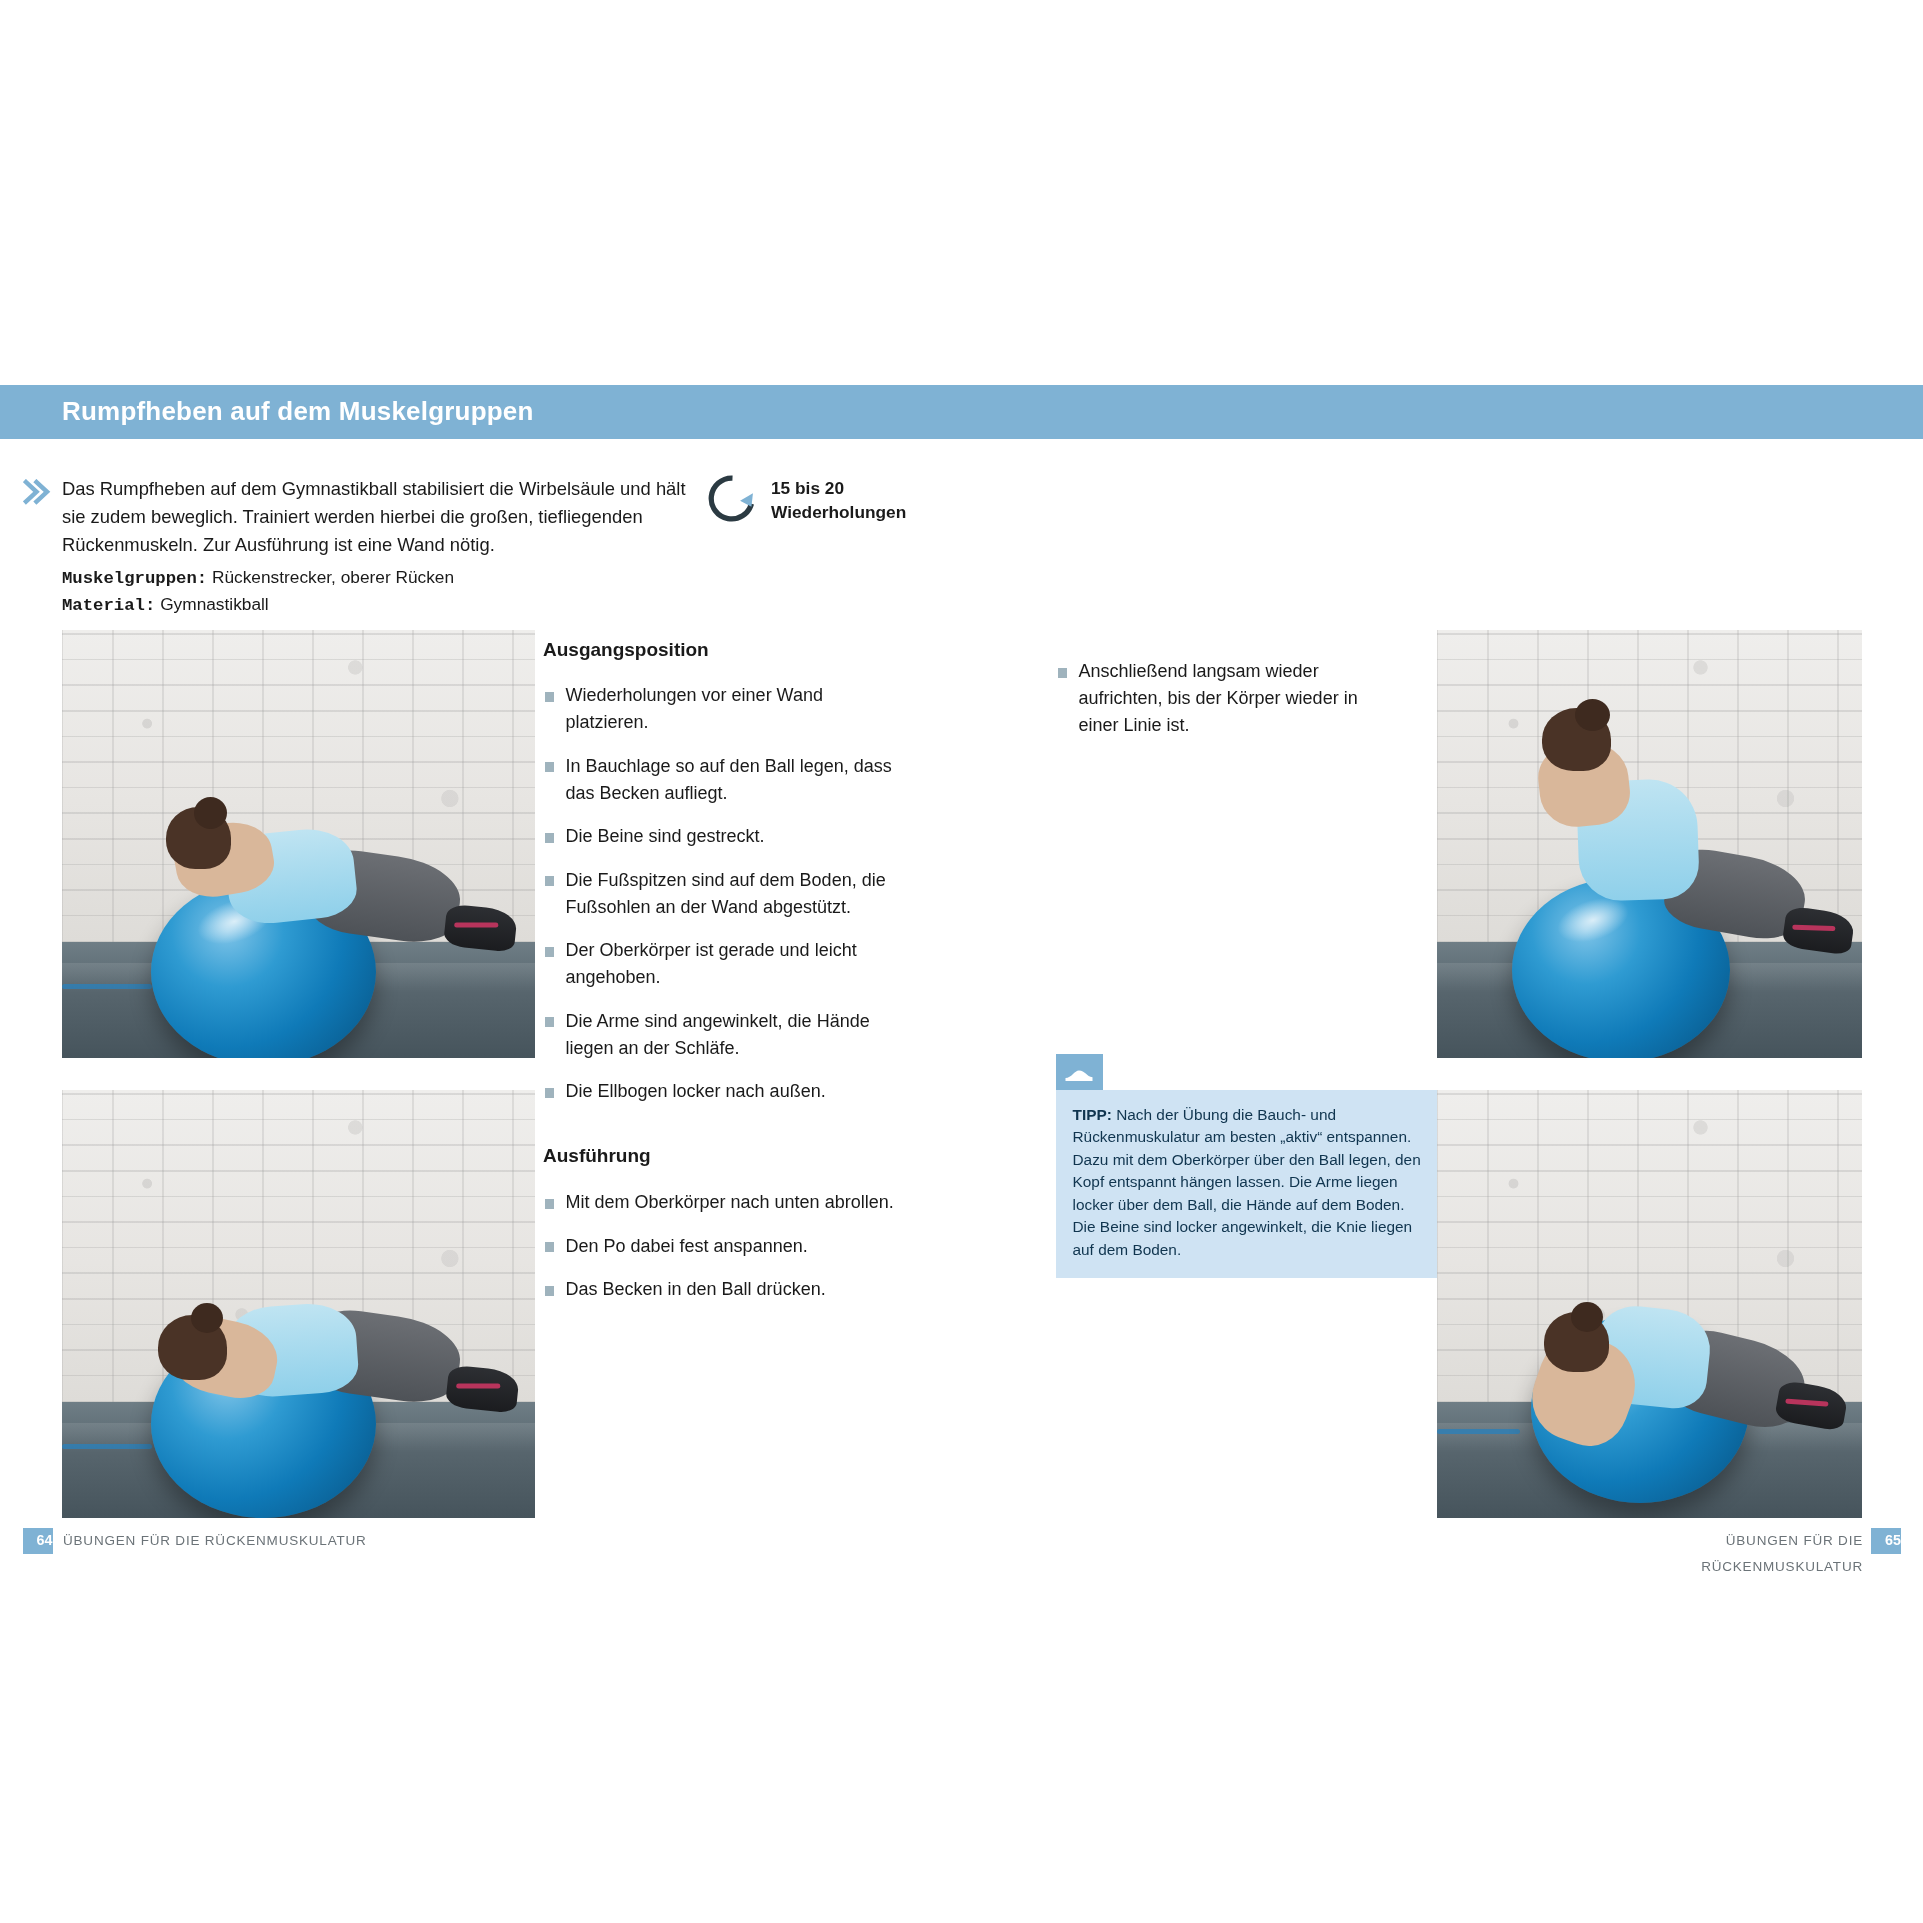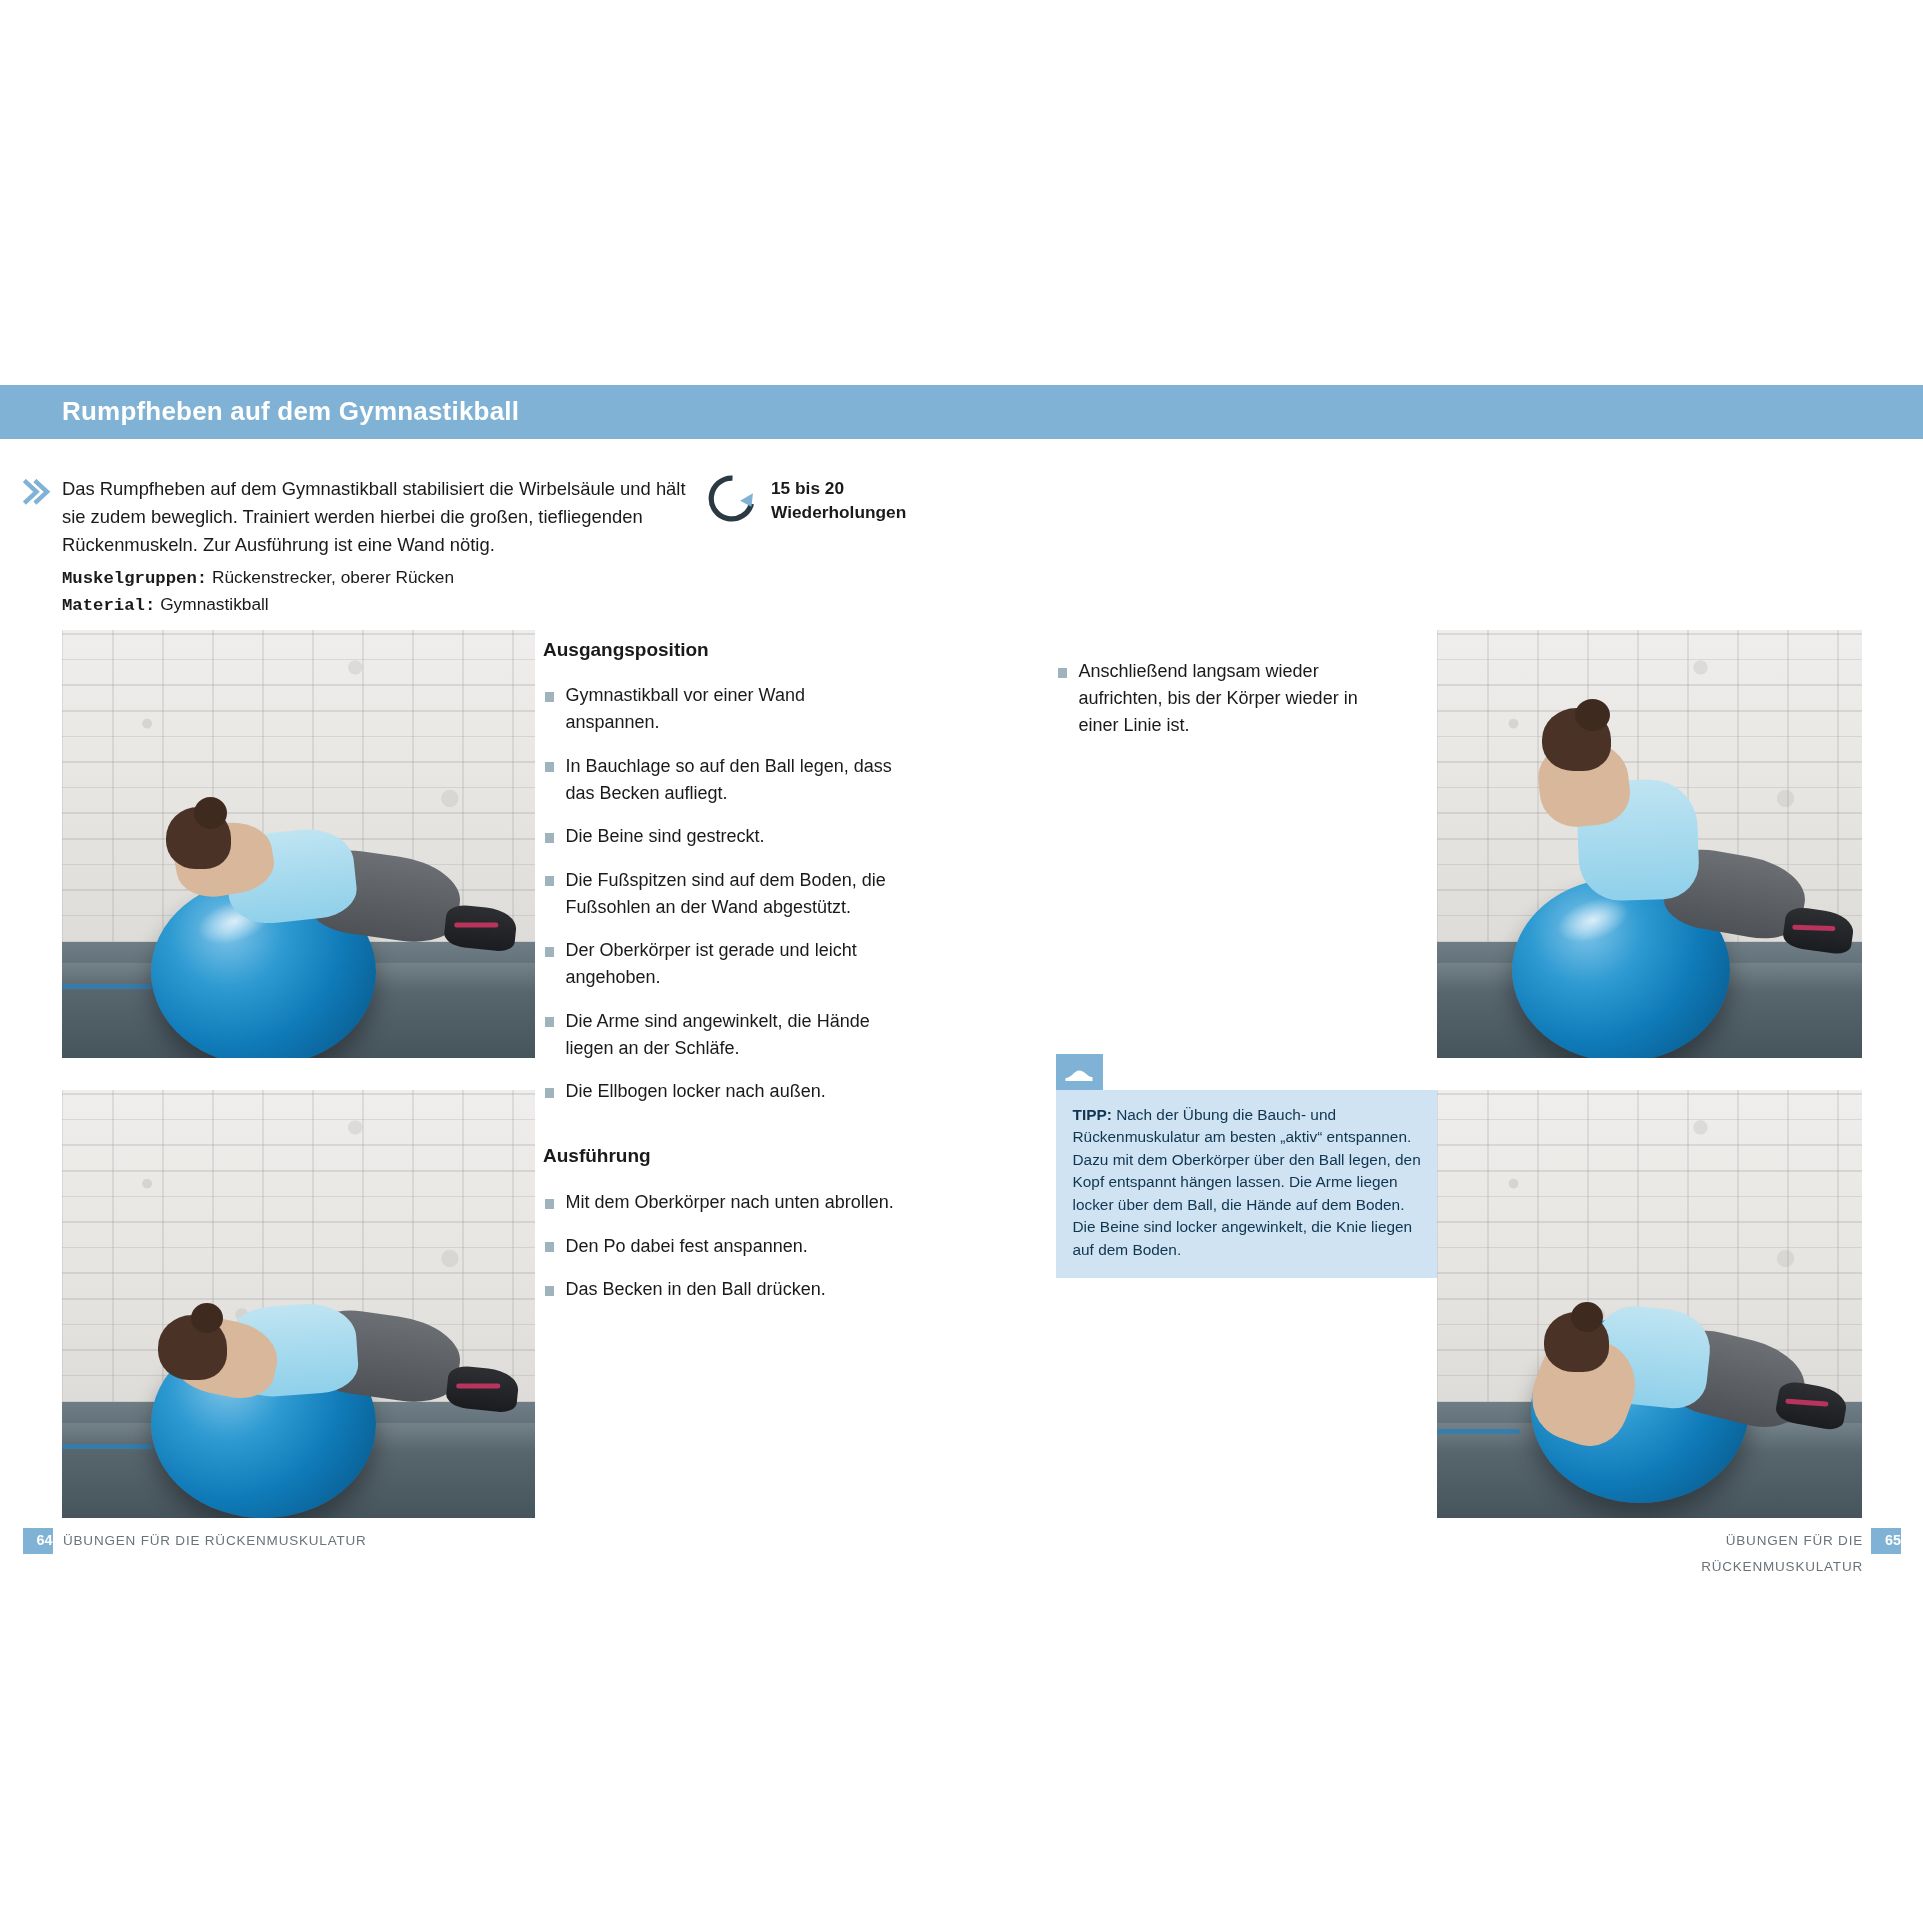--- a/index.html
+++ b/index.html
@@ -278,21 +278,21 @@
     color: #6b7378;
     line-height: 25.6px;
   }
 </style>
 </head>
 <body>
 
 <div class="spread">
 
   <div class="banner"></div>
-  <div class="banner-title">Rumpfheben auf dem Gymnastikball</div>
+  <div class="banner-title">Rumpfheben auf dem Muskelgruppen</div>
 
   <span class="arrow-icon">
     <svg width="30" height="25.6" viewBox="0 0 40 34">
       <path d="M4 4 L18 17 L4 30" fill="none" stroke="#7FB2D4" stroke-width="6" stroke-linecap="square"></path>
       <path d="M18 4 L32 17 L18 30" fill="none" stroke="#7FB2D4" stroke-width="6" stroke-linecap="square"></path>
     </svg>
   </span>
   <div class="intro-text">Das Rumpfheben auf dem Gymnastikball stabilisiert die Wirbelsäule und hält sie zudem beweglich. Trainiert werden hierbei die großen, tiefliegenden Rückenmuskeln. Zur Ausführung ist eine Wand nötig.</div>
 
   <div class="meta">
@@ -341,21 +341,21 @@
     <div class="shoe" style="left:385px; top:278px; width:71px; height:42px; transform:rotate(6deg);"></div>
     <div class="top-shirt" style="left:167px; top:215px; width:128px; height:90px; transform:rotate(-4deg);"></div>
     <div class="body-shape" style="left:110px; top:230px; width:105px; height:75px; transform:rotate(12deg);"></div>
     <div class="hair" style="left:96px; top:225px; width:69px; height:65px;"></div>
     <div class="bun" style="left:129px; top:213px; width:32px; height:30px;"></div>
   </div>
 
   <div class="col-head" style="left:543px; top:639px;">Ausgangsposition</div>
 
   <ul class="bullet-list" style="left:543px; top:682px; width:353px;">
-    <li>Gymnastikball vor einer Wand anspannen.</li>
+    <li>Wiederholungen vor einer Wand platzieren.</li>
     <li>In Bauchlage so auf den Ball legen, dass das Becken aufliegt.</li>
     <li>Die Beine sind gestreckt.</li>
     <li>Die Fußspitzen sind auf dem Boden, die Fußsohlen an der Wand abgestützt.</li>
     <li>Der Oberkörper ist gerade und leicht angehoben.</li>
     <li>Die Arme sind angewinkelt, die Hände liegen an der Schläfe.</li>
     <li>Die Ellbogen locker nach außen.</li>
   </ul>
 
   <div class="col-head" style="left:543px; top:1145px;">Ausführung</div>
 

